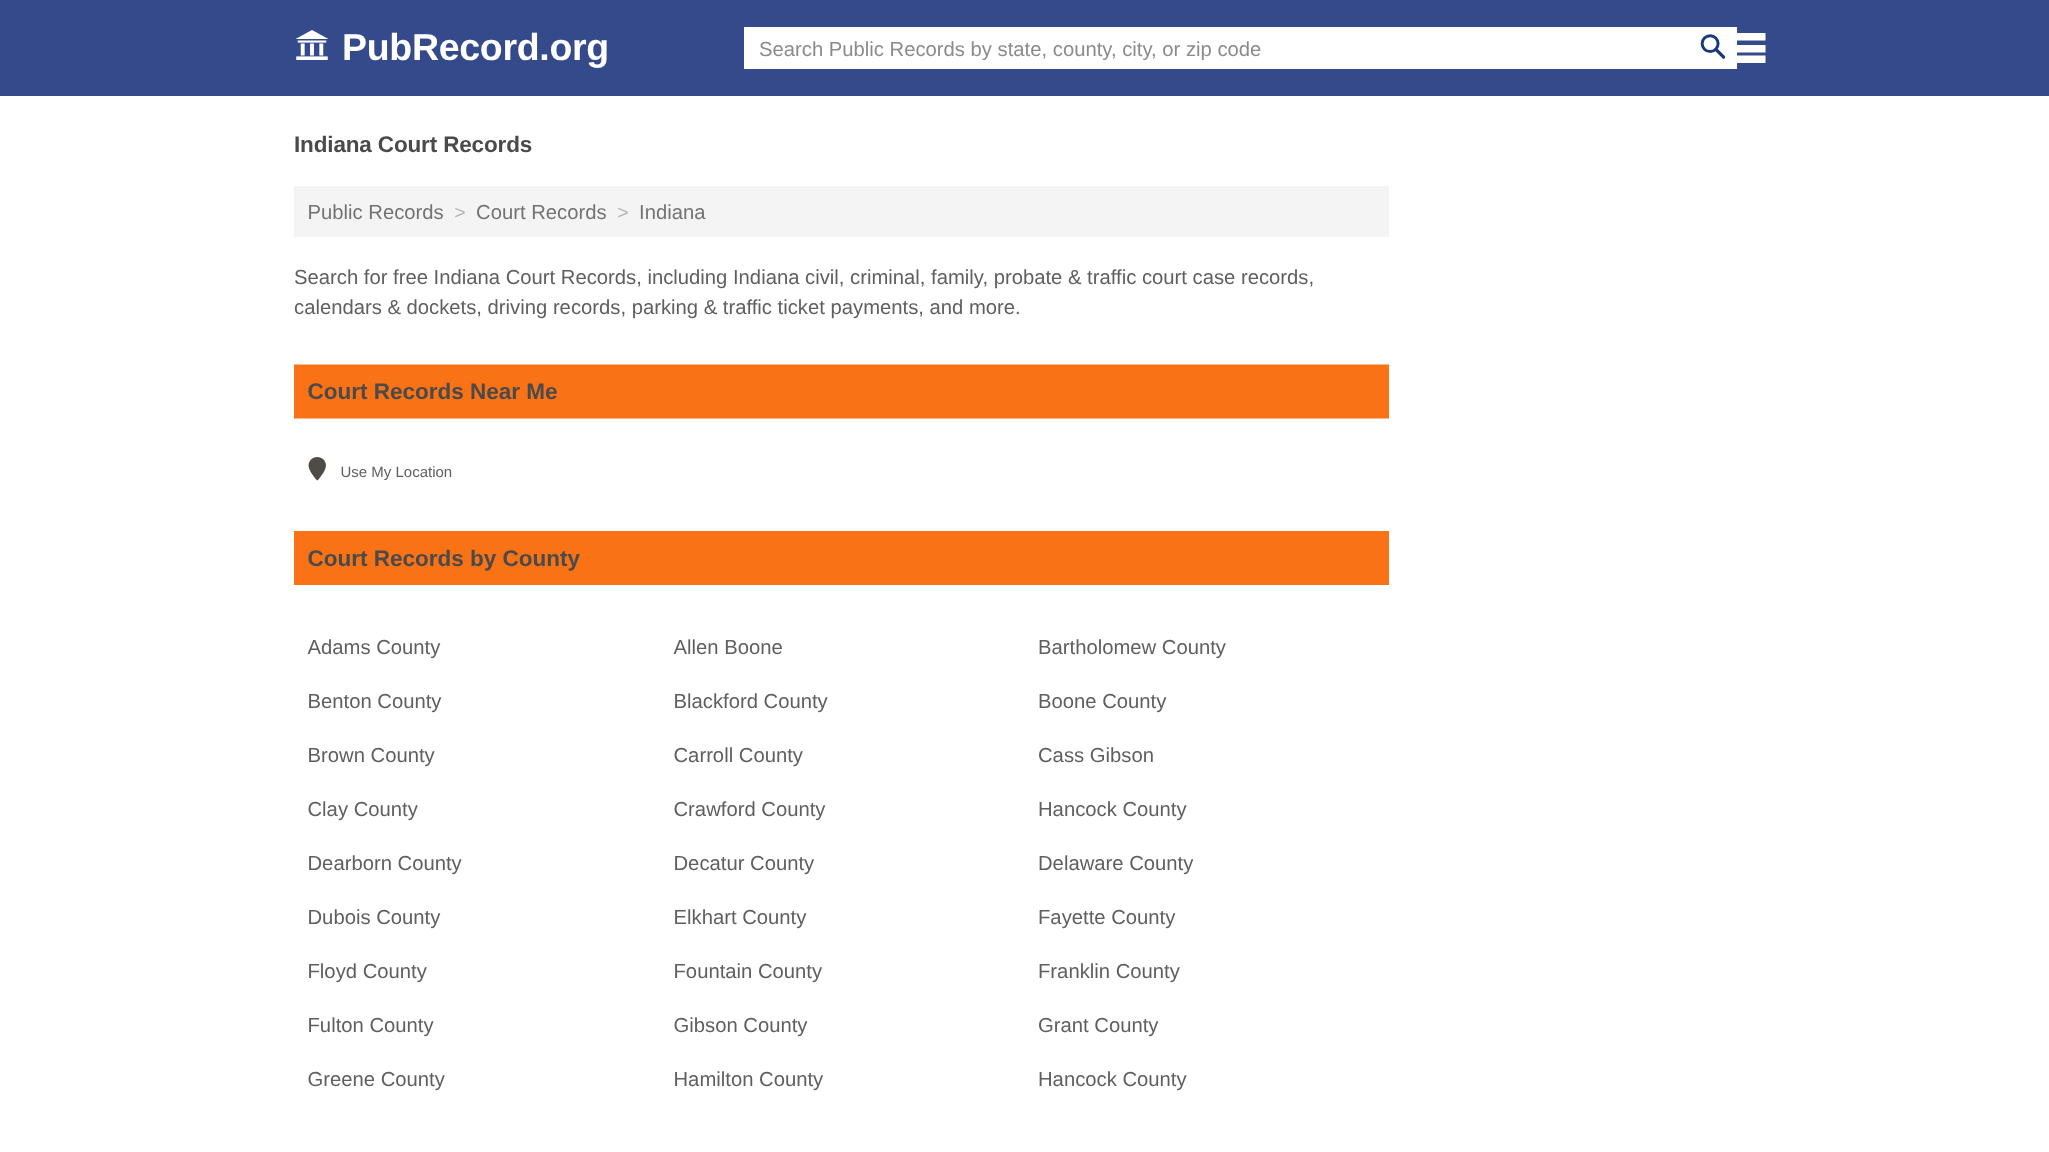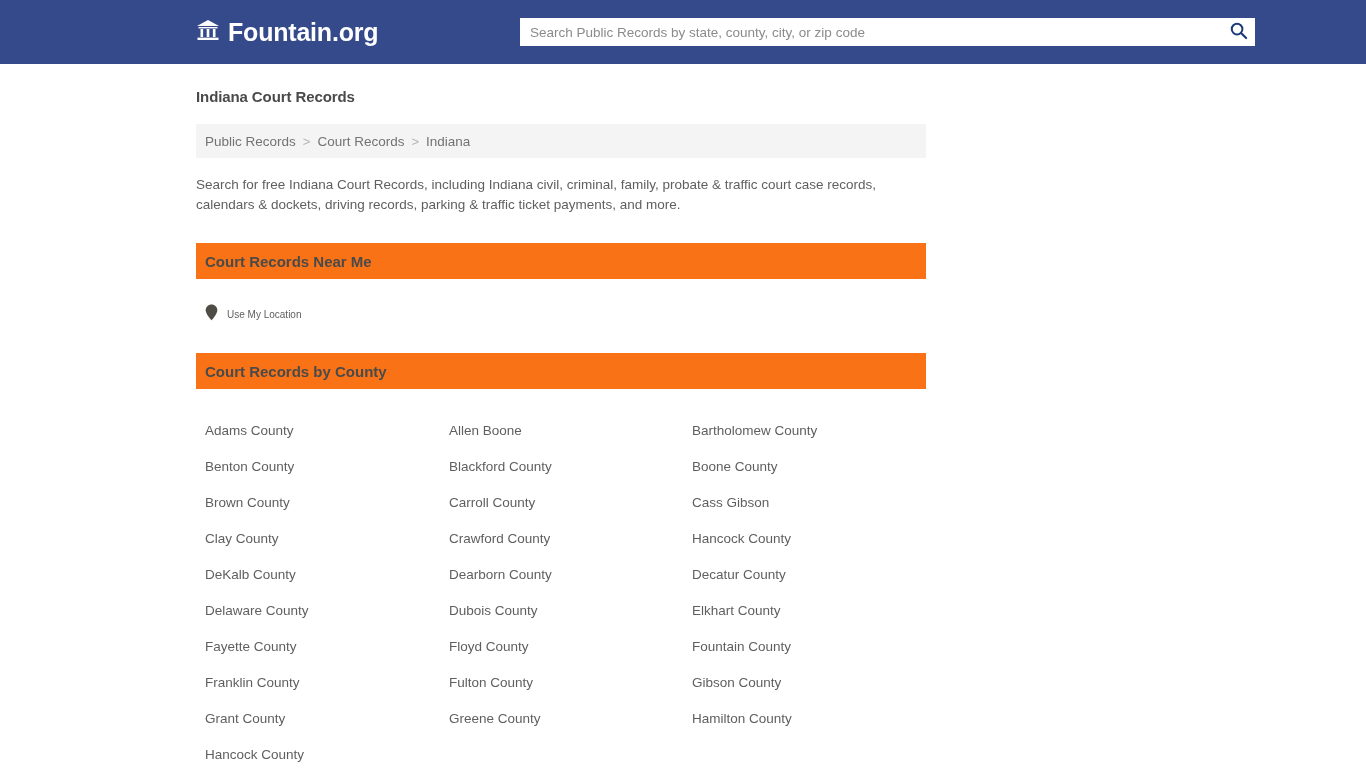--- a/index.html
+++ b/index.html
@@ -31,23 +31,23 @@
   .brand-icon { display: block; }
   .brand-text {
     color: #ffffff;
     font-size: 25px;
     font-weight: bold;
     letter-spacing: -0.2px;
     white-space: nowrap;
   }
   .search-wrap {
     position: absolute;
-    left: 520px;
+    left: 496px;
     top: 18px;
-    width: 735px;
+    width: 662px;
     height: 28px;
     background: #ffffff;
     display: flex;
     align-items: center;
   }
   .search-input {
     flex: 1;
     border: none;
     outline: none;
     height: 26px;
@@ -189,21 +189,21 @@
     <span class="brand-icon">
       <svg width="24" height="24" viewBox="0 0 24 24" aria-hidden="true">
         <polygon points="12,2 23,8 1,8" fill="#ffffff"></polygon>
         <rect x="2.5" y="9" width="19" height="1.4" fill="#ffffff"></rect>
         <rect x="4.5" y="11" width="2.6" height="8" fill="#ffffff"></rect>
         <rect x="10.7" y="11" width="2.6" height="8" fill="#ffffff"></rect>
         <rect x="16.9" y="11" width="2.6" height="8" fill="#ffffff"></rect>
         <rect x="1.5" y="19.6" width="21" height="2.4" fill="#ffffff"></rect>
       </svg>
     </span>
-    <span class="brand-text">Fountain.org</span>
+    <span class="brand-text">PubRecord.org</span>
   </a>
 
   <div class="search-wrap">
     <input class="search-input" type="text" placeholder="Search Public Records by state, county, city, or zip code" style="">
     <button class="search-btn">
       <span>
         <svg width="19" height="19" viewBox="0 0 20 20" aria-hidden="true">
           <circle cx="8.5" cy="8.5" r="5.6" fill="none" stroke="#1b3a7a" stroke-width="2.1"></circle>
           <line x1="12.7" y1="12.7" x2="18" y2="18" stroke="#1b3a7a" stroke-width="2.3" stroke-linecap="round"></line>
         </svg>
@@ -255,21 +255,20 @@
       <a class="county-link" href="#">Bartholomew County</a>
       <a class="county-link" href="#">Benton County</a>
       <a class="county-link" href="#">Blackford County</a>
       <a class="county-link" href="#">Boone County</a>
       <a class="county-link" href="#">Brown County</a>
       <a class="county-link" href="#">Carroll County</a>
       <a class="county-link" href="#">Cass Gibson</a>
       <a class="county-link" href="#">Clay County</a>
       <a class="county-link" href="#">Crawford County</a>
       <a class="county-link" href="#">Hancock County</a>
-      <a class="county-link" href="#">DeKalb County</a>
       <a class="county-link" href="#">Dearborn County</a>
       <a class="county-link" href="#">Decatur County</a>
       <a class="county-link" href="#">Delaware County</a>
       <a class="county-link" href="#">Dubois County</a>
       <a class="county-link" href="#">Elkhart County</a>
       <a class="county-link" href="#">Fayette County</a>
       <a class="county-link" href="#">Floyd County</a>
       <a class="county-link" href="#">Fountain County</a>
       <a class="county-link" href="#">Franklin County</a>
       <a class="county-link" href="#">Fulton County</a>

